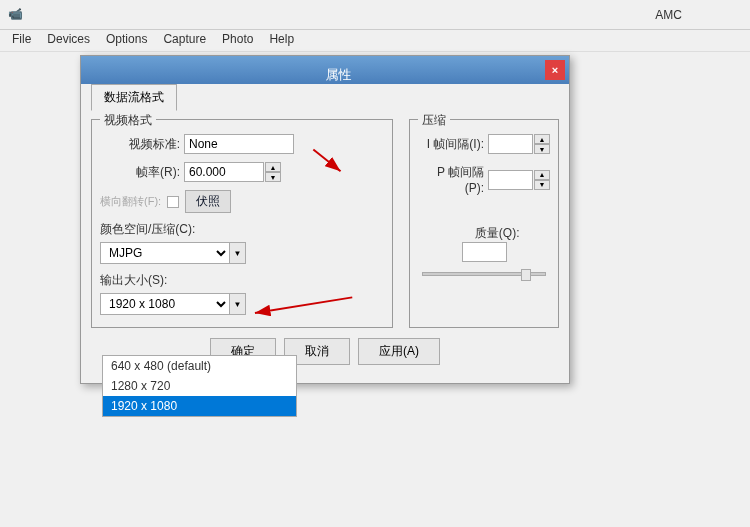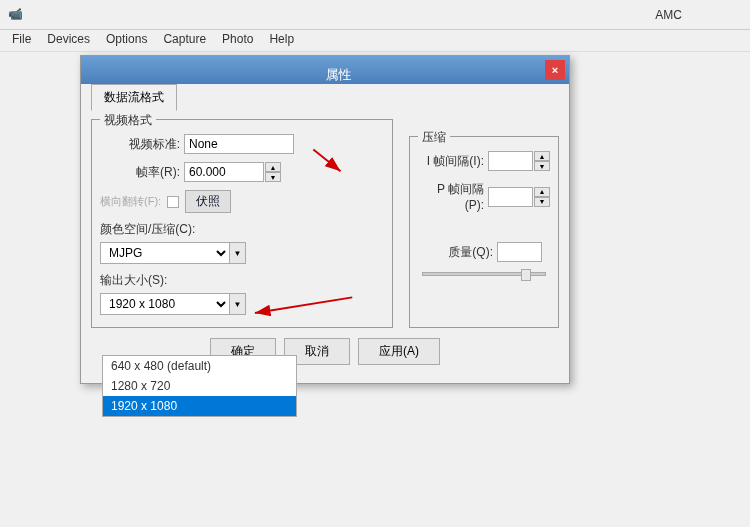--- a/index.html
+++ b/index.html
@@ -271,21 +271,20 @@
       background: #0078d7;
       color: white;
     }
 
     
     .right-panel {
       width: 150px;
       border: 1px solid #999;
       padding: 8px;
       position: relative;
-      margin-top: 17px;
     }
 
     .compress-row {
       display: flex;
       align-items: center;
       margin-bottom: 10px;
     }
     .compress-label {
       font-size: 12px;
       color: #333;
@@ -466,21 +465,21 @@
 
         <div class="compress-row">
           <span class="compress-label">P 帧间隔(P):</span>
           <input class="compress-input" type="text" value="" style="">
           <div class="compress-spin">
             <div class="spin-btn">▲</div>
             <div class="spin-btn">▼</div>
           </div>
         </div>
 
-        <div class="quality-row" style="margin-top:30px;">
+        <div class="quality-row" style="margin-top:30px;flex-direction:column;">
           <span class="quality-label">质量(Q):</span>
           <input class="quality-input" type="text" value="" style="">
         </div>
 
         <div class="slider-container">
           <div class="slider-track">
             <div class="slider-thumb"></div>
           </div>
         </div>
       </div>

